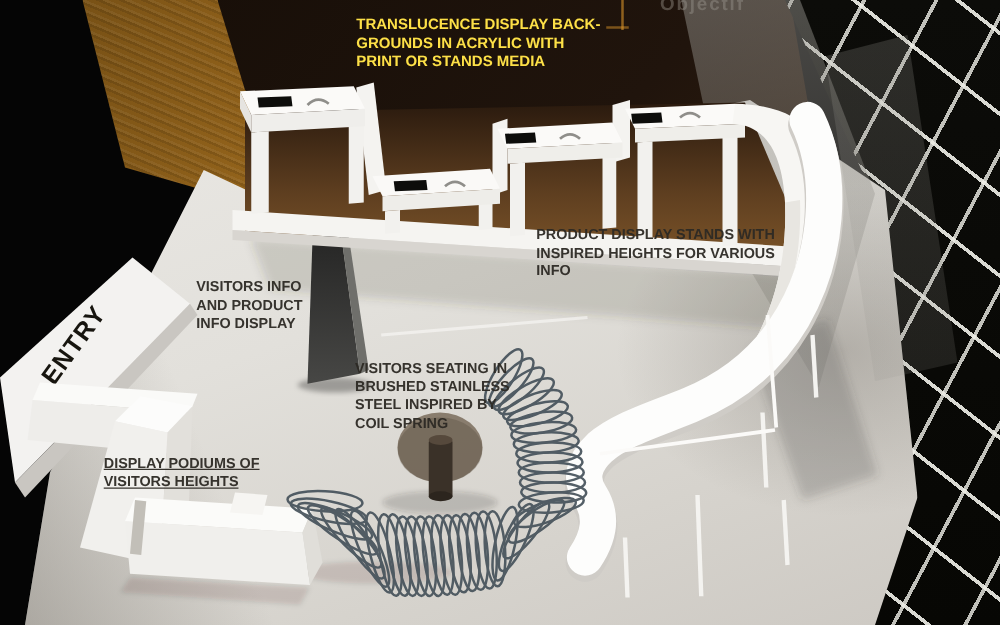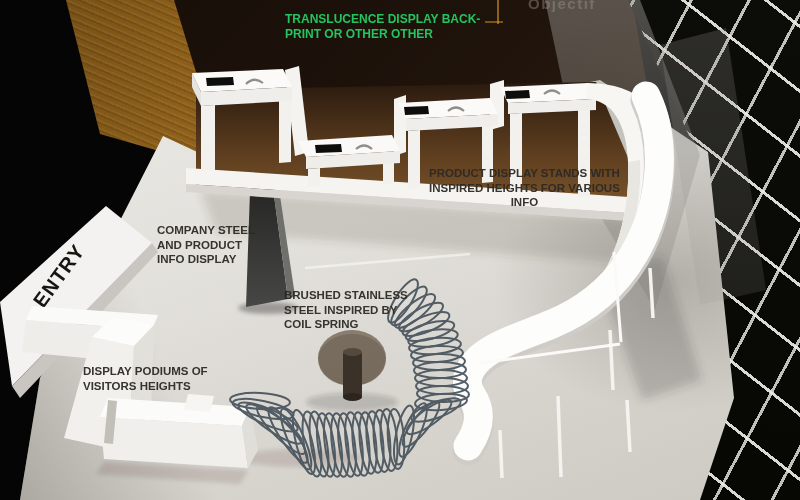--- a/index.html
+++ b/index.html
@@ -31,21 +31,21 @@
       linear-gradient(68deg,rgba(105,100,92,.45) 0%,rgba(105,100,92,0) 22%),
       linear-gradient(160deg,#edebe7 0%,#e2e0db 45%,#d6d3cd 75%,#ccc8c2 100%);}
   
   .glass1{clip-path:polygon(545px 0,640px 0,700px 155px,655px 310px,585px 190px);
     background:linear-gradient(175deg,rgba(158,156,150,.50),rgba(130,128,122,.28) 55%,rgba(110,108,102,.08));}
   .glass2{clip-path:polygon(660px 45px,726px 28px,766px 290px,700px 305px);
     background:linear-gradient(180deg,rgba(150,148,142,.25),rgba(150,148,142,.10));}
   svg.structures{position:absolute;inset:0;}
   .lbl{position:absolute;font-weight:bold;font-size:11.5px;line-height:14.5px;
        color:rgba(44,41,36,.95);white-space:nowrap;}
-  .lbl-light{color:#22c55e;font-size:12px;line-height:15px;}
+  .lbl-light{color:#fde047;font-size:12px;line-height:15px;}
   .entry-text{font-weight:bold;font-size:20px;letter-spacing:1px;fill:#17150f;}
 </style>
 </head>
 <body>
 
 <div class="scene">
 
   <div class="layer amber"></div>
 
   <div class="layer brown">
@@ -219,39 +219,41 @@
       <ellipse cx="281" cy="430" rx="8" ry="33" transform="rotate(-45 281 430)"></ellipse>
       <ellipse cx="274" cy="424" rx="8" ry="33" transform="rotate(-56 274 424)"></ellipse>
       <ellipse cx="268" cy="417" rx="8" ry="32" transform="rotate(-67 268 417)"></ellipse>
       <ellipse cx="263" cy="409" rx="8" ry="31" transform="rotate(-78 263 409)"></ellipse>
       <ellipse cx="260" cy="401" rx="8" ry="30" transform="rotate(-87 260 401)"></ellipse>
     </g>
   </svg>
 
   <div class="lbl lbl-light" style="left:285px;top:12px;">
     <div>TRANSLUCENCE DISPLAY BACK-</div>
-    <div>PRINT OR OTHER OTHER</div>
-  </div>
-
-  <div class="lbl" style="left:429px;top:166px;text-align:center;">
+    <div>GROUNDS IN ACRYLIC WITH</div>
+    <div>PRINT OR STANDS MEDIA</div>
+  </div>
+
+  <div class="lbl" style="left:429px;top:181px;">
     <div>PRODUCT DISPLAY STANDS WITH</div>
     <div>INSPIRED HEIGHTS FOR VARIOUS</div>
     <div>INFO</div>
   </div>
 
   <div class="lbl" style="left:157px;top:223px;">
-    <div>COMPANY STEEL</div>
+    <div>VISITORS INFO</div>
     <div>AND PRODUCT</div>
     <div>INFO DISPLAY</div>
   </div>
 
   <div class="lbl" style="left:284px;top:288px;">
+    <div>VISITORS SEATING IN</div>
     <div>BRUSHED STAINLESS</div>
     <div>STEEL INSPIRED BY</div>
     <div>COIL SPRING</div>
   </div>
 
-  <div class="lbl" style="left:83px;top:364px;">
+  <div class="lbl" style="left:83px;top:364px;text-decoration:underline;">
     <div>DISPLAY PODIUMS OF</div>
     <div>VISITORS HEIGHTS</div>
   </div>
 
 </div>
 
 </body></html>

